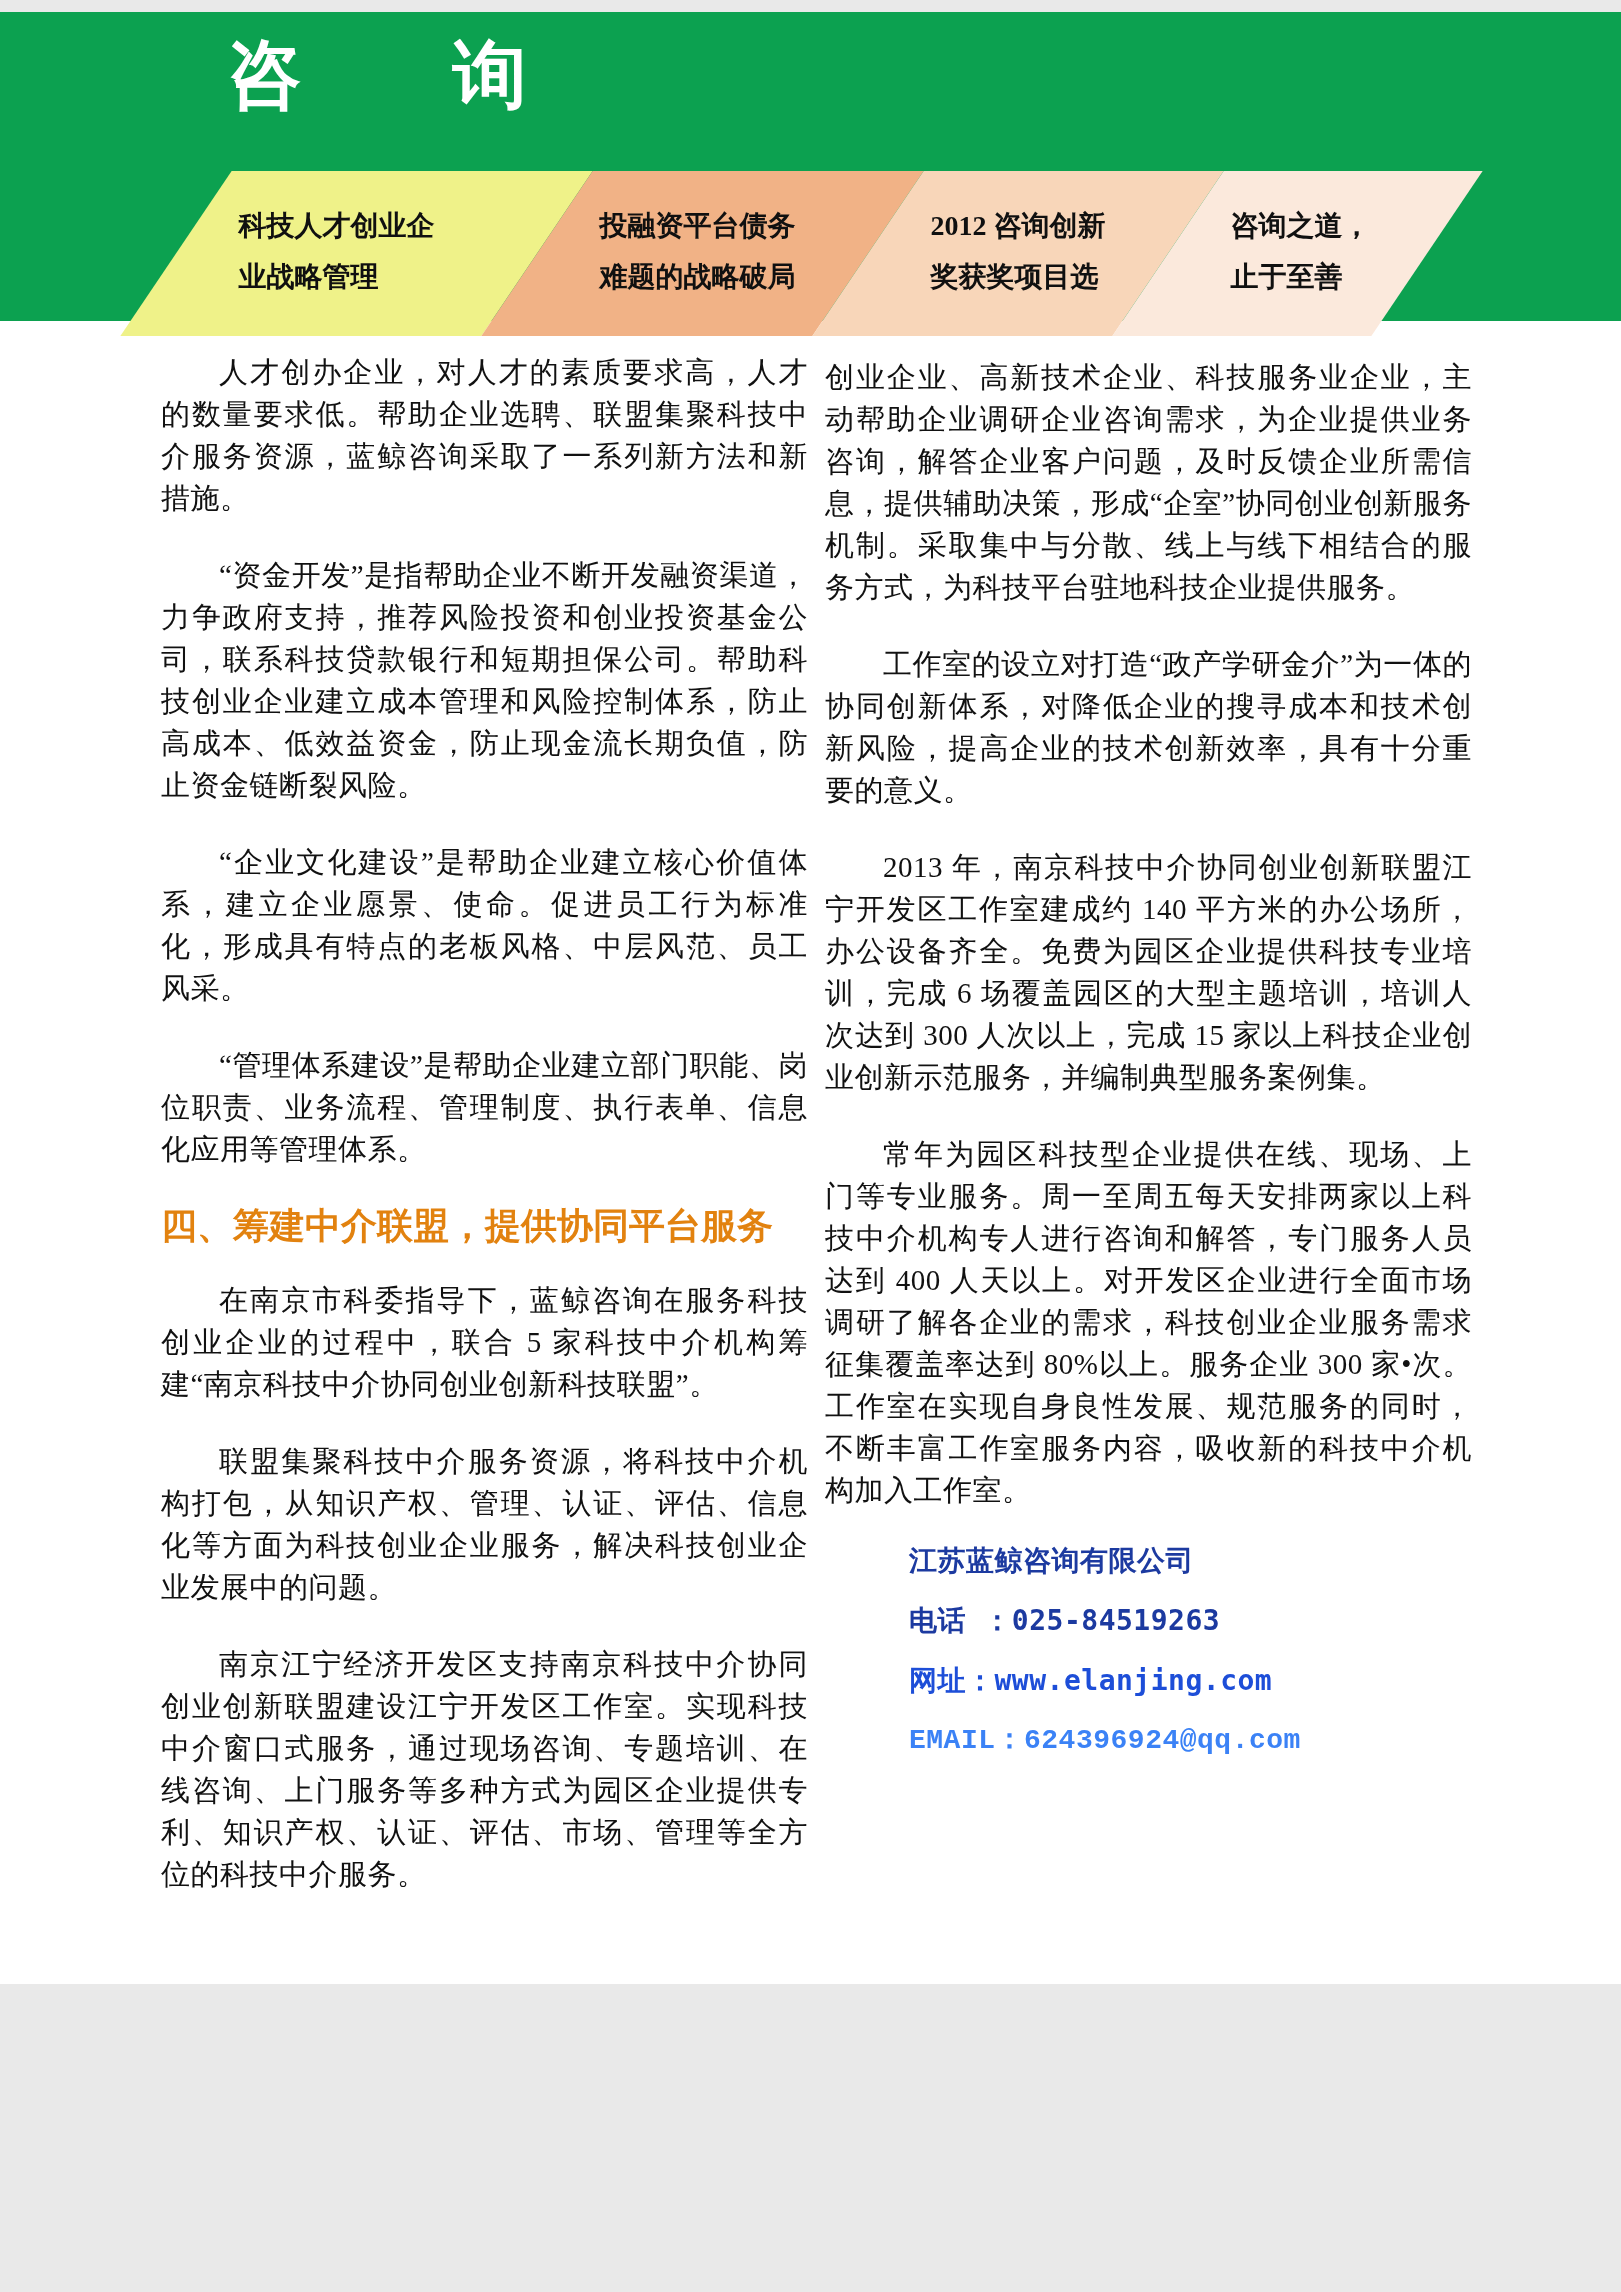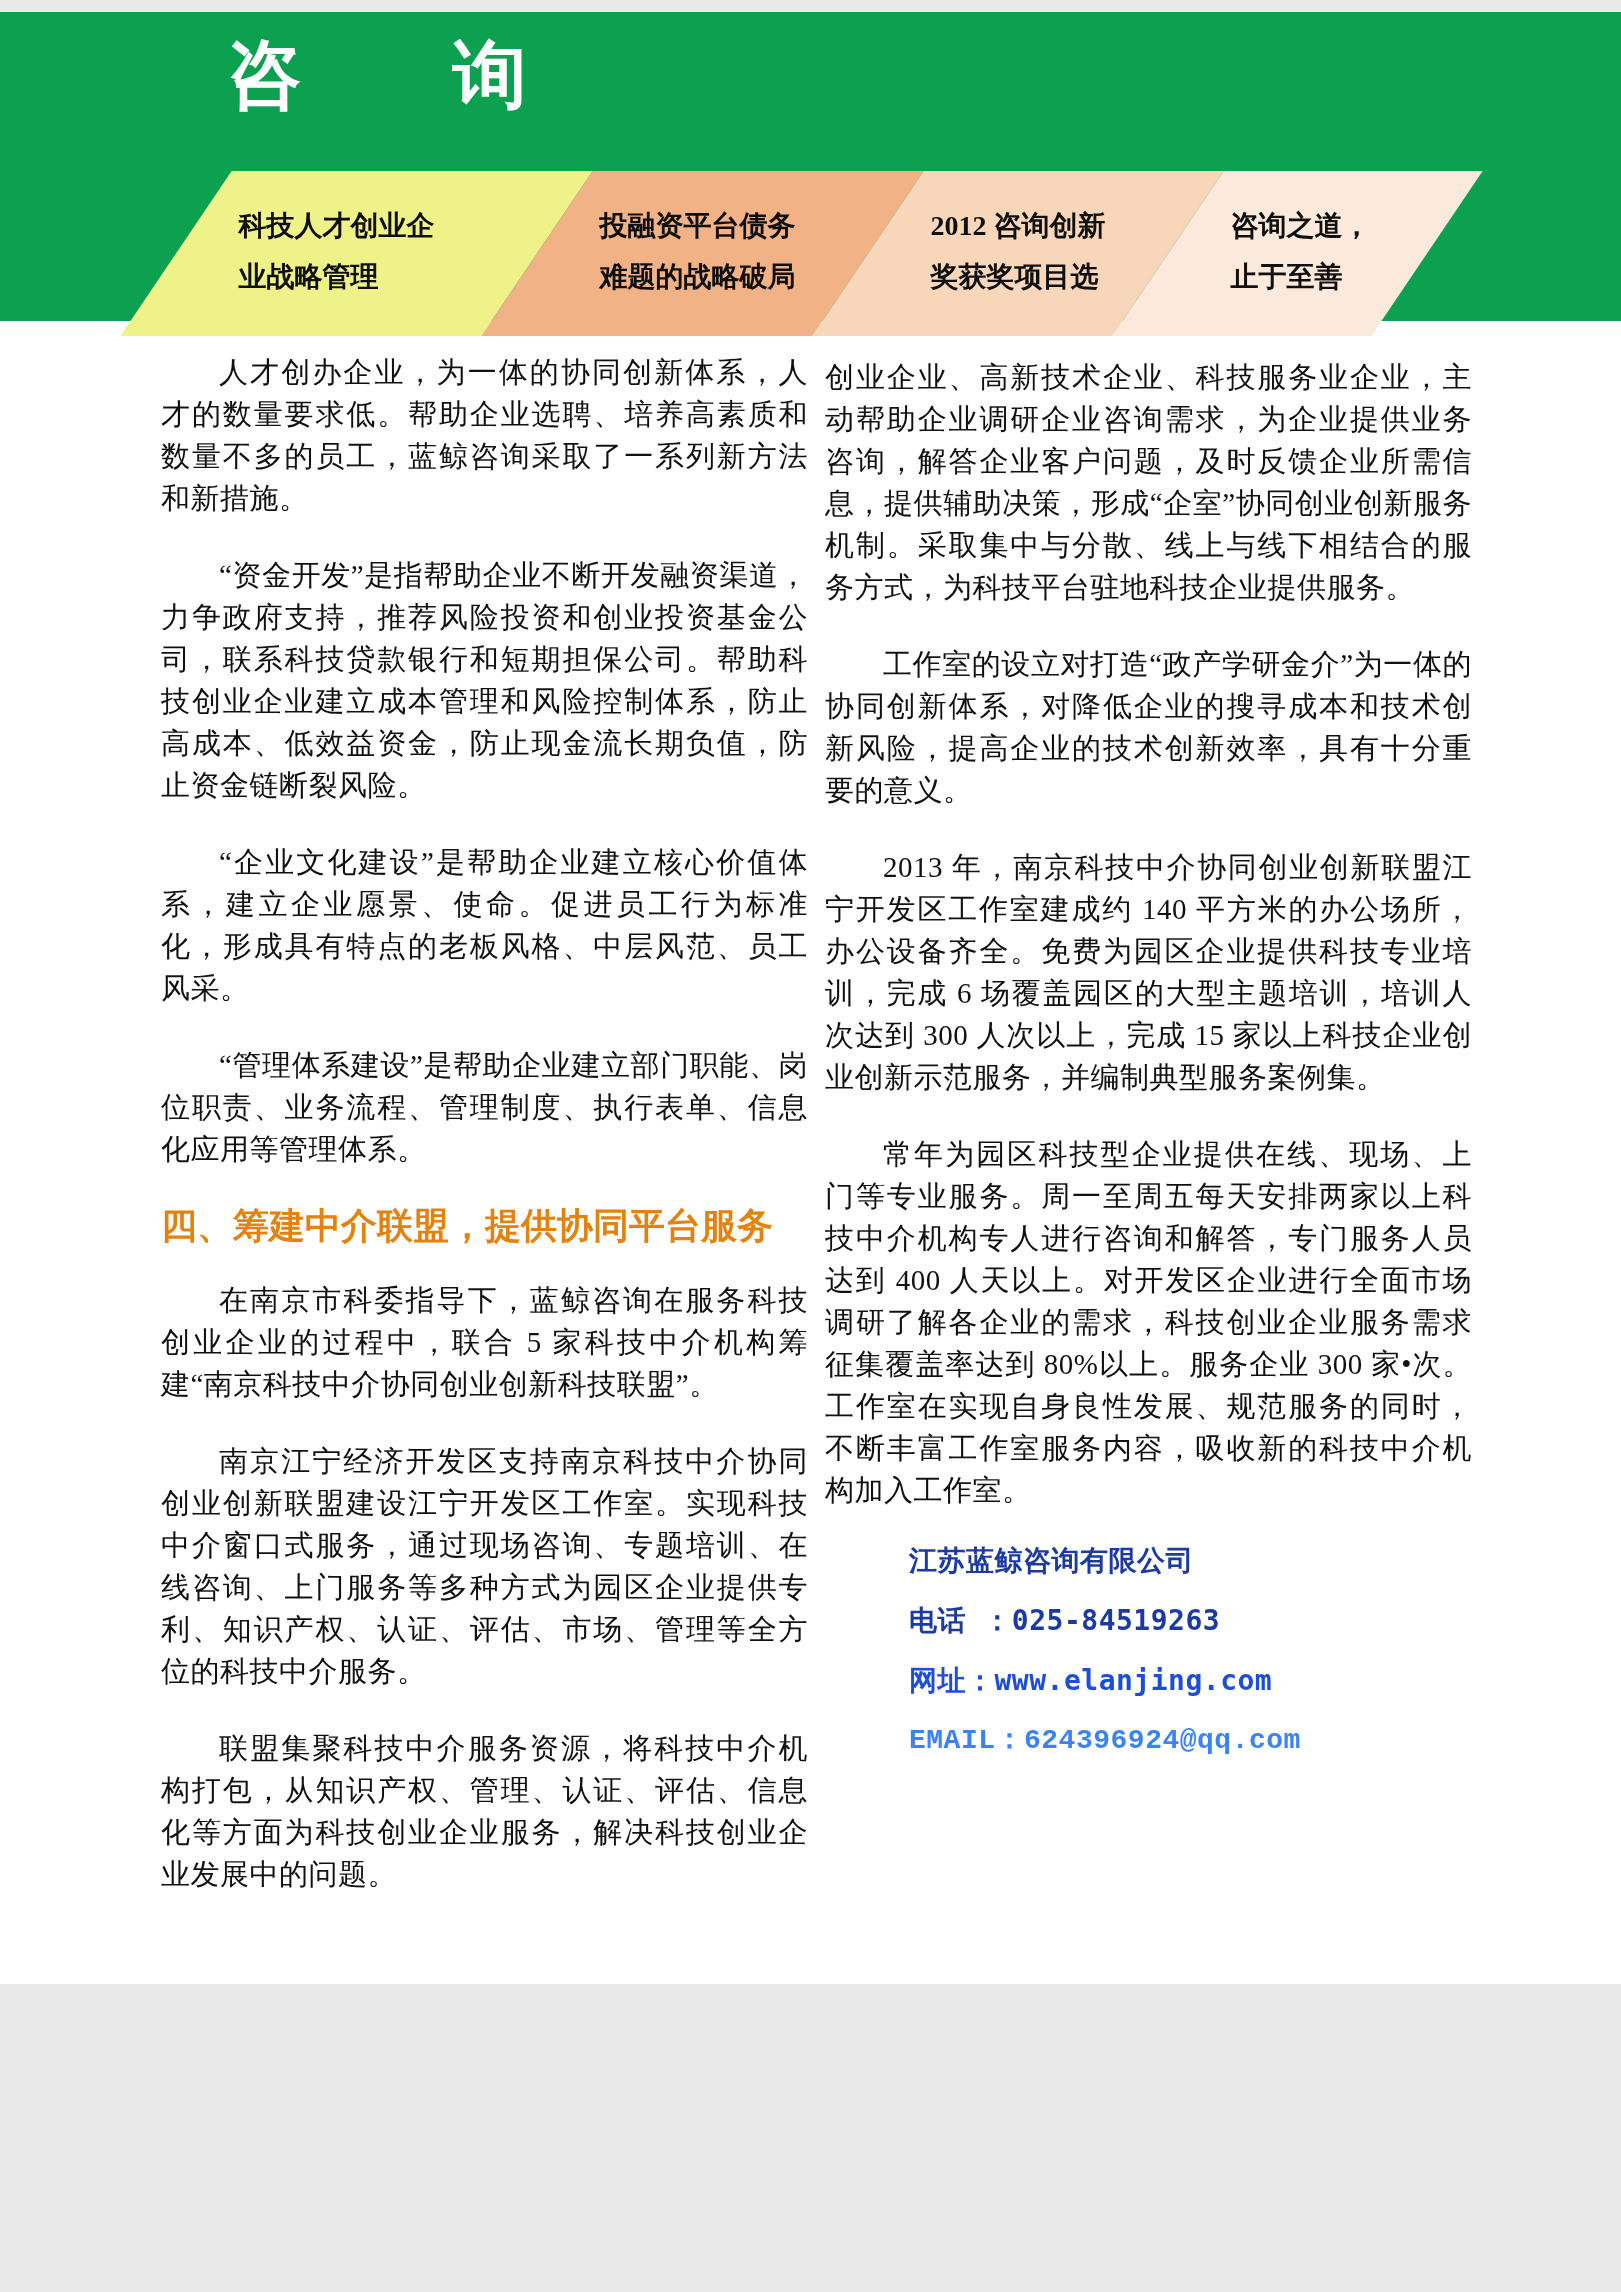--- a/index.html
+++ b/index.html
@@ -90,28 +90,28 @@
     </div>
   </div>
   <div class="tab tab4" style="background: rgb(251, 233, 220);">
     <div class="tab-inner">
       <div>咨询之道，</div>
       <div>止于至善</div>
     </div>
   </div>
 
   <div class="col col-left">
-    <p>人才创办企业，为一体的协同创新体系，人才的数量要求低。帮助企业选聘、培养高素质和数量不多的员工，蓝鲸咨询采取了一系列新方法和新措施。</p>
+    <p>人才创办企业，对人才的素质要求高，人才的数量要求低。帮助企业选聘、联盟集聚科技中介服务资源，蓝鲸咨询采取了一系列新方法和新措施。</p>
     <p>“资金开发”是指帮助企业不断开发融资渠道，力争政府支持，推荐风险投资和创业投资基金公司，联系科技贷款银行和短期担保公司。帮助科技创业企业建立成本管理和风险控制体系，防止高成本、低效益资金，防止现金流长期负值，防止资金链断裂风险。</p>
     <p>“企业文化建设”是帮助企业建立核心价值体系，建立企业愿景、使命。促进员工行为标准化，形成具有特点的老板风格、中层风范、员工风采。</p>
     <p>“管理体系建设”是帮助企业建立部门职能、岗位职责、业务流程、管理制度、执行表单、信息化应用等管理体系。</p>
     <h2 class="section-heading" style="color: rgb(226, 130, 15);">四、筹建中介联盟，提供协同平台服务</h2>
     <p>在南京市科委指导下，蓝鲸咨询在服务科技创业企业的过程中，联合 5 家科技中介机构筹建“南京科技中介协同创业创新科技联盟”。</p>
+    <p>联盟集聚科技中介服务资源，将科技中介机构打包，从知识产权、管理、认证、评估、信息化等方面为科技创业企业服务，解决科技创业企业发展中的问题。</p>
     <p>南京江宁经济开发区支持南京科技中介协同创业创新联盟建设江宁开发区工作室。实现科技中介窗口式服务，通过现场咨询、专题培训、在线咨询、上门服务等多种方式为园区企业提供专利、知识产权、认证、评估、市场、管理等全方位的科技中介服务。</p>
-    <p>联盟集聚科技中介服务资源，将科技中介机构打包，从知识产权、管理、认证、评估、信息化等方面为科技创业企业服务，解决科技创业企业发展中的问题。</p>
   </div>
 
   <div class="col col-right">
     <p class="flush">创业企业、高新技术企业、科技服务业企业，主动帮助企业调研企业咨询需求，为企业提供业务咨询，解答企业客户问题，及时反馈企业所需信息，提供辅助决策，形成“企室”协同创业创新服务机制。采取集中与分散、线上与线下相结合的服务方式，为科技平台驻地科技企业提供服务。</p>
     <p>工作室的设立对打造“政产学研金介”为一体的协同创新体系，对降低企业的搜寻成本和技术创新风险，提高企业的技术创新效率，具有十分重要的意义。</p>
     <p>2013 年，南京科技中介协同创业创新联盟江宁开发区工作室建成约 140 平方米的办公场所，办公设备齐全。免费为园区企业提供科技专业培训，完成 6 场覆盖园区的大型主题培训，培训人次达到 300 人次以上，完成 15 家以上科技企业创业创新示范服务，并编制典型服务案例集。</p>
     <p>常年为园区科技型企业提供在线、现场、上门等专业服务。周一至周五每天安排两家以上科技中介机构专人进行咨询和解答，专门服务人员达到 400 人天以上。对开发区企业进行全面市场调研了解各企业的需求，科技创业企业服务需求征集覆盖率达到 80%以上。服务企业 300 家•次。工作室在实现自身良性发展、规范服务的同时，不断丰富工作室服务内容，吸收新的科技中介机构加入工作室。</p>
 
     <div class="contact">
       <p style="color: rgb(28, 58, 160);">江苏蓝鲸咨询有限公司</p>

